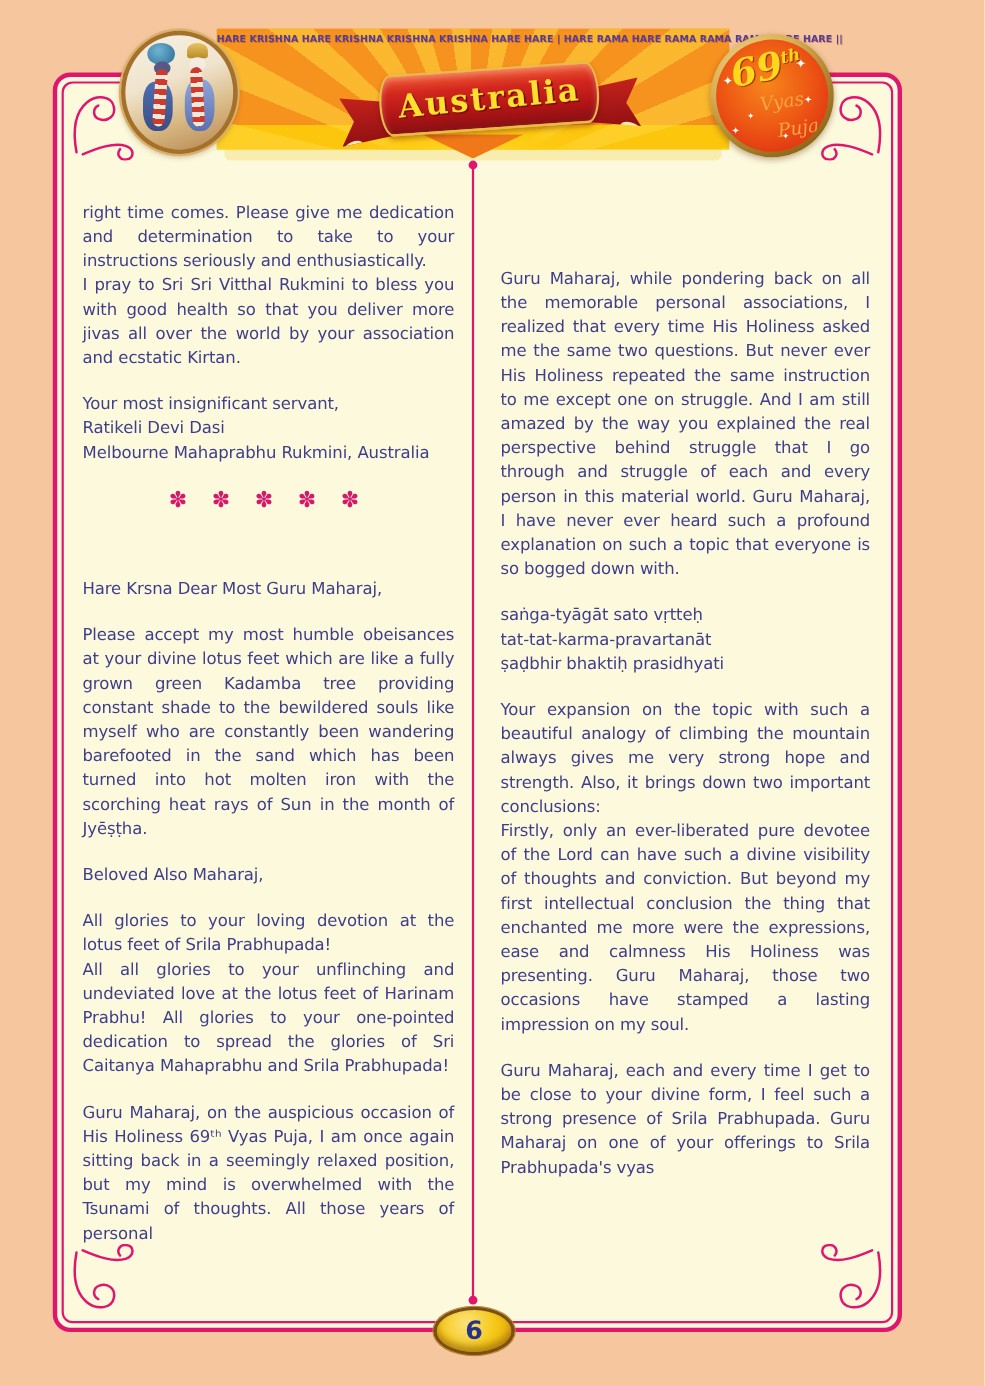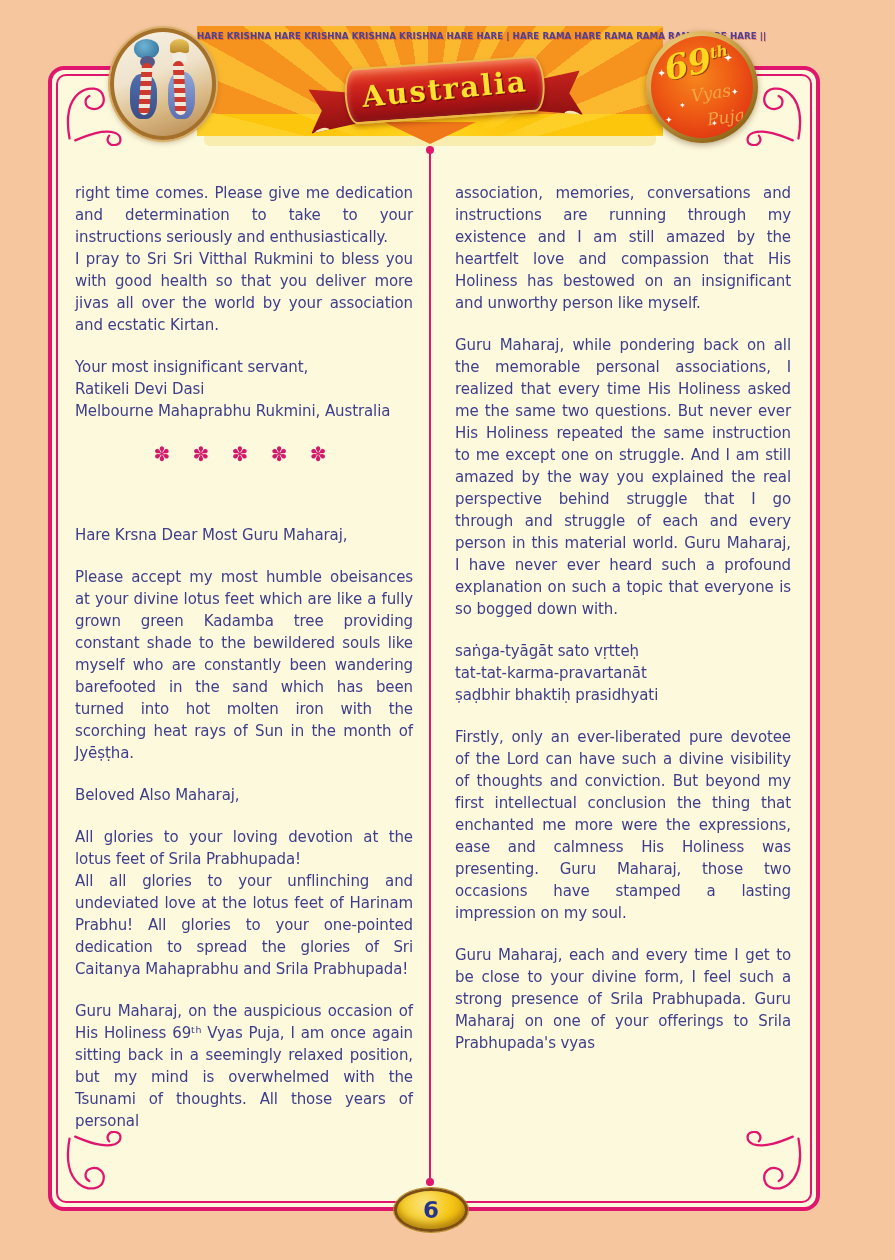--- a/index.html
+++ b/index.html
@@ -92,21 +92,21 @@
       font-style:italic;font-size:17px;color:#F4A544;transform:rotate(-8deg);}
   .sp{position:absolute;color:#FFFFFF;line-height:1;}
 
   
   .divider{position:absolute;left:429px;top:150px;width:2px;height:1032px;
       background:#E0156E;z-index:2;}
   .divider::before,.divider::after{content:"";position:absolute;left:-3px;width:8px;height:8px;
       border-radius:50%;background:#E0156E;}
   .divider::before{top:-4px;} .divider::after{bottom:-4px;}
 
-  .columns{position:absolute;left:75px;top:182px;width:716px;display:flex;z-index:2;}
+  .columns{position:absolute;left:75px;top:182px;width:716px;display:flex;z-index:2;align-items:center;}
   .col{width:338px;} .col.right{width:336px;margin-left:42px;}
   .col p{margin:0 0 20px;font-size:15px;line-height:22px;letter-spacing:-.1px;
       color:#3E3E8C;text-align:justify;}
   .col p.tight{margin-bottom:0;}
   .col p.plain{text-align:left;}
   .separator{text-align:center;color:#D2196B;font-size:20px;letter-spacing:8px;
       margin:4px 0 58px;}
 
   
   .page-oval{position:absolute;left:394px;top:1188px;width:74px;height:44px;z-index:5;
@@ -196,25 +196,25 @@
     <p class="plain">Melbourne Mahaprabhu Rukmini, Australia</p>
     <div class="separator">✽ ✽ ✽ ✽ ✽</div>
     <p class="plain">Hare Krsna Dear Most Guru Maharaj,</p>
     <p>Please accept my most humble obeisances at your divine lotus feet which are like a fully grown green Kadamba tree providing constant shade to the bewildered souls like myself who are constantly been wandering barefooted in the sand which has been turned into hot molten iron with the scorching heat rays of Sun in the month of Jyēṣṭha.</p>
     <p class="plain">Beloved Also Maharaj,</p>
     <p class="tight">All glories to your loving devotion at the lotus feet of Srila Prabhupada!</p>
     <p>All all glories to your unflinching and undeviated love at the lotus feet of Harinam Prabhu! All glories to your one-pointed dedication to spread the glories of Sri Caitanya Mahaprabhu and Srila Prabhupada!</p>
     <p>Guru Maharaj, on the auspicious occasion of His Holiness 69ᵗʰ Vyas Puja, I am once again sitting back in a seemingly relaxed position, but my mind is overwhelmed with the Tsunami of thoughts. All those years of personal</p>
   </div>
   <div class="col right">
-    <p>association, memories, conversations and instructions are running through my existence and I am still amazed by the heartfelt love and compassion that His Holiness has bestowed on an insignificant and unworthy person like myself.</p>
     <p>Guru Maharaj, while pondering back on all the memorable personal associations, I realized that every time His Holiness asked me the same two questions. But never ever His Holiness repeated the same instruction to me except one on struggle. And I am still amazed by the way you explained the real perspective behind struggle that I go through and struggle of each and every person in this material world. Guru Maharaj, I have never ever heard such a profound explanation on such a topic that everyone is so bogged down with.</p>
     <p class="plain tight">saṅga-tyāgāt sato vṛtteḥ</p>
     <p class="plain tight">tat-tat-karma-pravartanāt</p>
     <p class="plain">ṣaḍbhir bhaktiḥ prasidhyati</p>
+    <p class="tight">Your expansion on the topic with such a beautiful analogy of climbing the mountain always gives me very strong hope and strength. Also, it brings down two important conclusions:</p>
     <p>Firstly, only an ever-liberated pure devotee of the Lord can have such a divine visibility of thoughts and conviction. But beyond my first intellectual conclusion the thing that enchanted me more were the expressions, ease and calmness His Holiness was presenting. Guru Maharaj, those two occasions have stamped a lasting impression on my soul.</p>
     <p>Guru Maharaj, each and every time I get to be close to your divine form, I feel such a strong presence of Srila Prabhupada. Guru Maharaj on one of your offerings to Srila Prabhupada's vyas</p>
   </div>
 </div>
 
 <div class="page-oval">
   <span>6</span>
 </div>
 
 </body></html>

